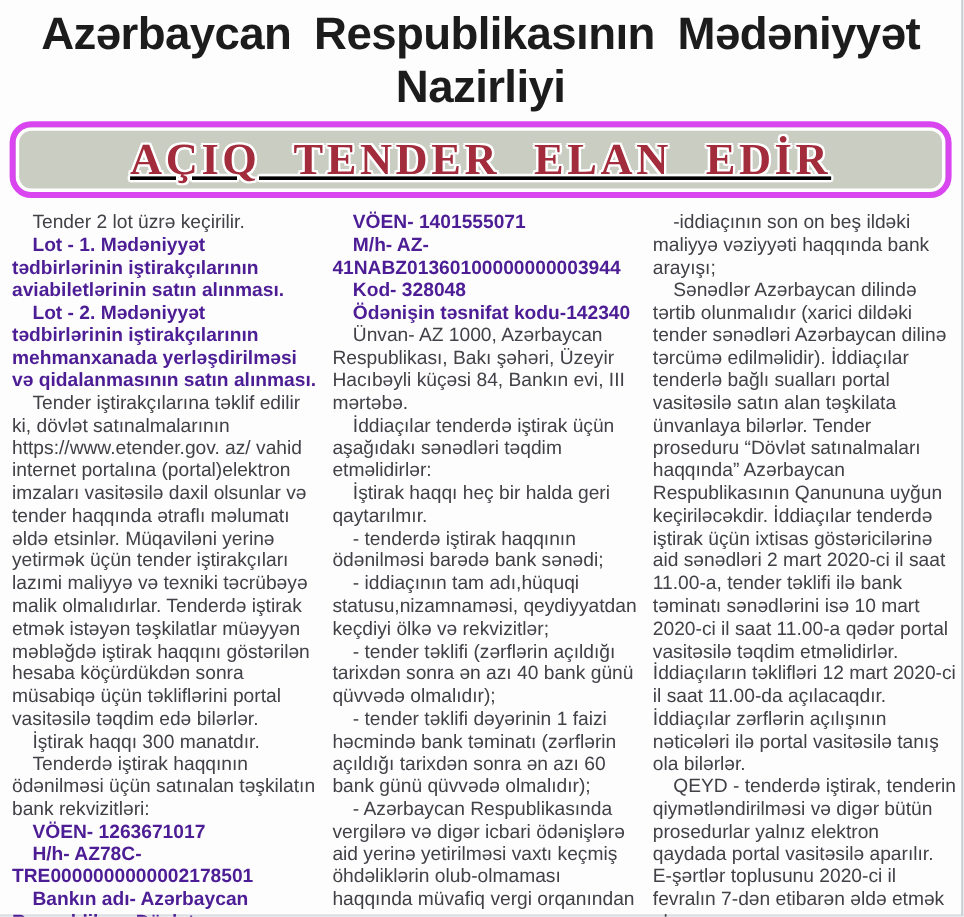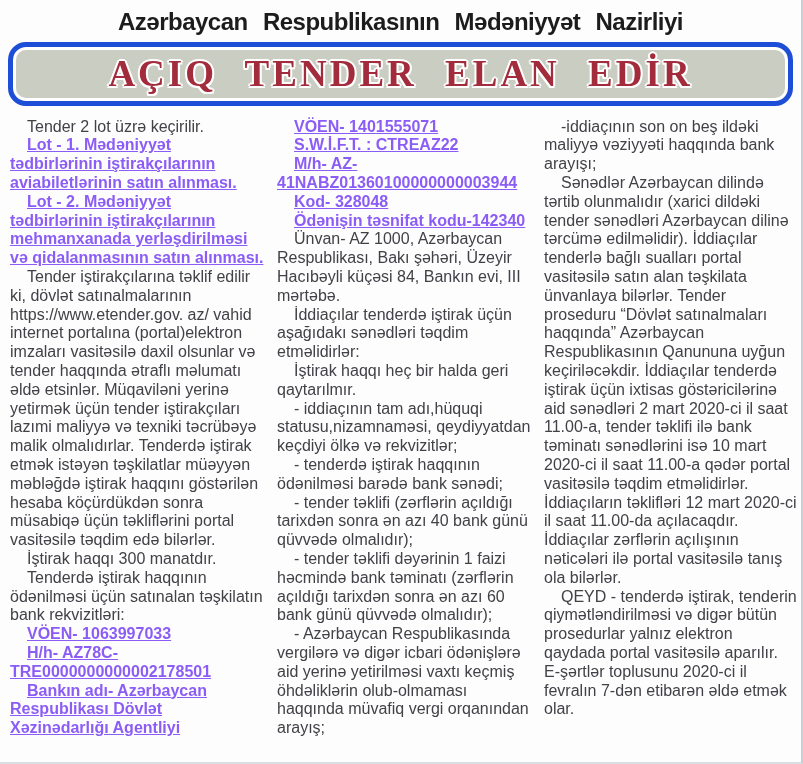--- a/index.html
+++ b/index.html
@@ -14,37 +14,37 @@
     width:803px;height:764px;
     padding:6px 8px 4px 8px;
     border-right:2px solid #c6cfd6;
     border-bottom:2px solid #d9dee2;
     background:#fdfdfd;
   }
   
   .title{
     margin:2px 0 6px 0;
     text-align:center;
-    font-size:24px;
+    font-size:38px;
     font-weight:bold;
     color:#1c1c1c;
     letter-spacing:-0.5px;
     word-spacing:9px;
     line-height:1.15;
   }
   
   .banner{
     box-sizing:border-box;
     height:64px;
     margin:0 0 10px 0;
-    border:5px solid #1d4ed8;
+    border:5px solid #d946ef;
     border-radius:18px;
     background:#c9cdc2;
     box-shadow:inset 0 0 0 3px #ffffff;
-    display:flex;align-items:center;justify-content:center;
+    display:flex;align-items:center;justify-content:center;text-decoration:underline;
   }
   .banner-text{
     font-family:"Liberation Serif","DejaVu Serif",serif;
     font-weight:bold;
     font-size:37px;
     color:#a22c3b;
     letter-spacing:3px;
     word-spacing:16px;
     text-shadow:
       -2px 0 0 #fff, 2px 0 0 #fff, 0 -2px 0 #fff, 0 2px 0 #fff,
@@ -63,22 +63,21 @@
     line-height:18.8px;
     color:#414147;
     overflow-wrap:break-word;
   }
   .col p{
     margin:0;
     text-indent:17px;
   }
   .col p.b{
     font-weight:bold;
-    color:#8b5cf6;
-    text-decoration:underline;
+    color:#4c1d95;
   }
 </style>
 </head>
 <body>
 
 <div class="page">
 
   <h1 class="title">Azərbaycan Respublikasının Mədəniyyət Nazirliyi</h1>
 
   <div class="banner">
@@ -87,36 +86,35 @@
 
   <div class="cols">
 
     <div class="col">
       <p>Tender 2 lot üzrə keçirilir.</p>
       <p class="b">Lot - 1.  Mədəniyyət tədbirlərinin iştirakçılarının aviabiletlərinin satın alınması.</p>
       <p class="b">Lot - 2.  Mədəniyyət tədbirlərinin iştirakçılarının mehmanxanada yerləşdirilməsi və qidalanmasının  satın alınması.</p>
       <p>Tender iştirakçılarına təklif edilir ki, dövlət satınalmalarının https://www.etender.gov. az/ vahid internet portalına (portal)elektron imzaları vasitəsilə daxil olsunlar və tender haqqında ətraflı məlumatı əldə etsinlər. Müqaviləni yerinə yetirmək üçün tender iştirakçıları lazımi maliyyə və texniki təcrübəyə malik olmalıdırlar. Tenderdə iştirak etmək istəyən təşkilatlar müəyyən məbləğdə iştirak haqqını göstərilən hesaba köçürdükdən sonra müsabiqə üçün təkliflərini portal vasitəsilə təqdim edə bilərlər.</p>
       <p>İştirak haqqı 300 manatdır.</p>
       <p>Tenderdə iştirak haqqının ödənilməsi üçün satınalan təşkilatın bank rekvizitləri:</p>
-      <p class="b">VÖEN- 1063997033</p>
+      <p class="b">VÖEN- 1263671017</p>
       <p class="b">H/h- AZ78C-TRE0000000000002178501</p>
       <p class="b">Bankın adı- Azərbaycan Respublikası Dövlət Xəzinədarlığı Agentliyi</p>
     </div>
 
     <div class="col">
       <p class="b">VÖEN- 1401555071</p>
-      <p class="b">S.W.İ.F.T. : CTREAZ22</p>
       <p class="b">M/h- AZ-41NABZ01360100000000003944</p>
       <p class="b">Kod- 328048</p>
       <p class="b">Ödənişin təsnifat kodu-142340</p>
       <p>Ünvan- AZ 1000, Azərbaycan Respublikası, Bakı şəhəri, Üzeyir Hacıbəyli küçəsi 84, Bankın evi, III mərtəbə.</p>
       <p>İddiaçılar tenderdə iştirak üçün aşağıdakı sənədləri təqdim etməlidirlər:</p>
       <p>İştirak haqqı heç bir halda geri qaytarılmır.</p>
+      <p>- tenderdə iştirak haqqının ödənilməsi barədə bank sənədi;</p>
       <p>- iddiaçının tam adı,hüquqi statusu,nizamnaməsi, qeydiyyatdan keçdiyi ölkə və rekvizitlər;</p>
-      <p>- tenderdə iştirak haqqının ödənilməsi barədə bank sənədi;</p>
       <p>- tender təklifi (zərflərin açıldığı tarixdən sonra ən azı 40 bank günü qüvvədə olmalıdır);</p>
       <p>- tender təklifi dəyərinin 1 faizi həcmində bank təminatı (zərflərin açıldığı tarixdən sonra ən azı 60 bank günü qüvvədə olmalıdır);</p>
       <p>- Azərbaycan Respublikasında vergilərə və digər icbari ödənişlərə aid yerinə yetirilməsi vaxtı keçmiş öhdəliklərin olub-olmaması haqqında müvafiq vergi orqanından arayış;</p>
     </div>
 
     <div class="col">
       <p>-iddiaçının son on beş ildəki maliyyə vəziyyəti haqqında bank arayışı;</p>
       <p>Sənədlər Azərbaycan dilində tərtib olunmalıdır (xarici dildəki tender sənədləri Azərbaycan dilinə tərcümə edilməlidir). İddiaçılar tenderlə bağlı sualları portal vasitəsilə satın alan təşkilata ünvanlaya bilərlər. Tender proseduru “Dövlət satınalmaları haqqında” Azərbaycan Respublikasının Qanununa uyğun keçiriləcəkdir. İddiaçılar tenderdə iştirak üçün ixtisas göstəricilərinə aid sənədləri 2 mart 2020-ci il saat 11.00-a, tender təklifi ilə bank təminatı sənədlərini isə 10 mart 2020-ci il saat 11.00-a qədər portal vasitəsilə təqdim etməlidirlər. İddiaçıların təklifləri 12 mart 2020-ci il saat 11.00-da açılacaqdır. İddiaçılar zərflərin açılışının nəticələri ilə portal vasitəsilə tanış ola bilərlər.</p>
       <p>QEYD - tenderdə iştirak, tenderin qiymətləndirilməsi və digər bütün prosedurlar yalnız elektron qaydada portal vasitəsilə aparılır. E-şərtlər toplusunu 2020-ci il fevralın 7-dən etibarən əldə etmək olar.</p>
 

